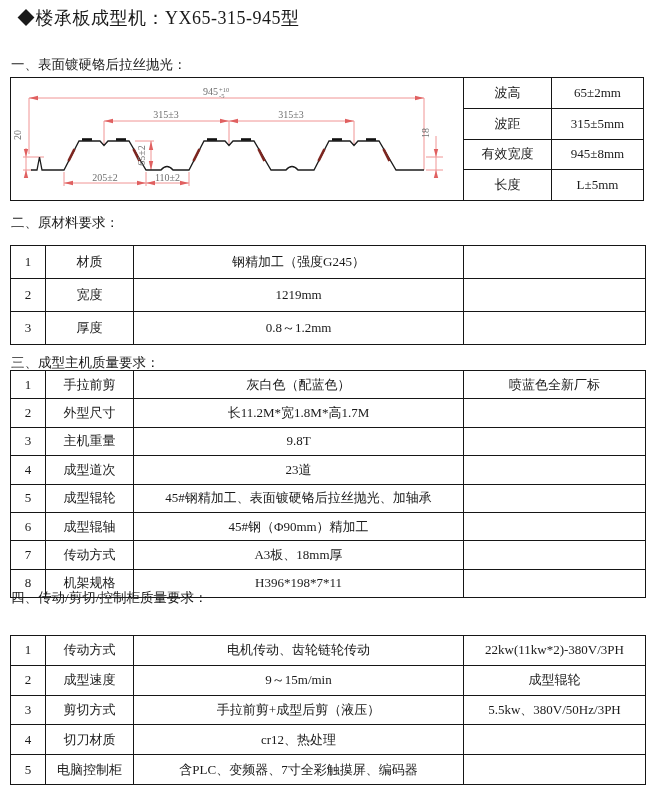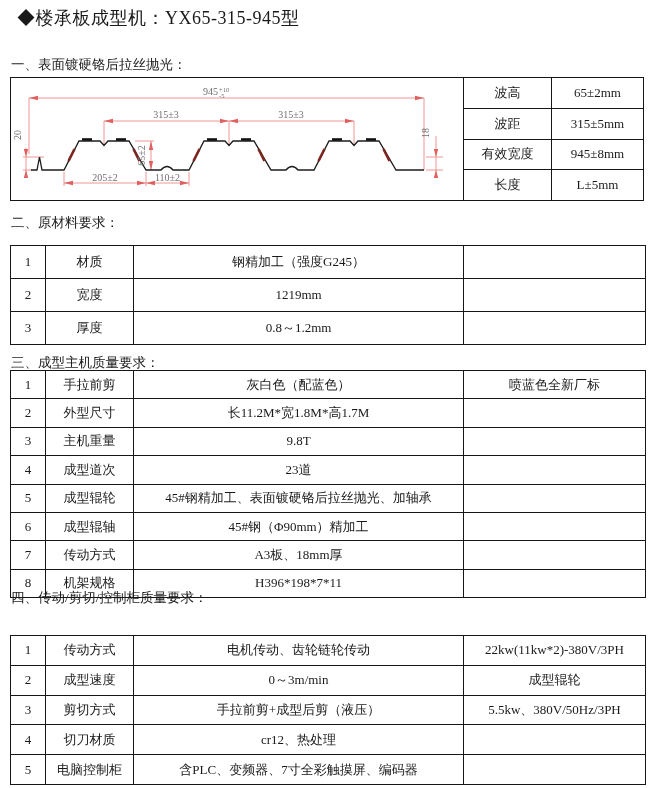--- a/index.html
+++ b/index.html
@@ -241,21 +241,21 @@
   <tbody>
       <tr>
     <td>1</td>
     <td>传动方式</td>
     <td>电机传动、齿轮链轮传动</td>
     <td>22kw(11kw*2)-380V/3PH</td>
   </tr>
   <tr>
     <td>2</td>
     <td>成型速度</td>
-    <td>0～3m/min</td>
+    <td>9～15m/min</td>
     <td>成型辊轮</td>
   </tr>
   <tr>
     <td>3</td>
     <td>剪切方式</td>
     <td>手拉前剪+成型后剪（液压）</td>
     <td>5.5kw、380V/50Hz/3PH</td>
   </tr>
   <tr>
     <td>4</td>

